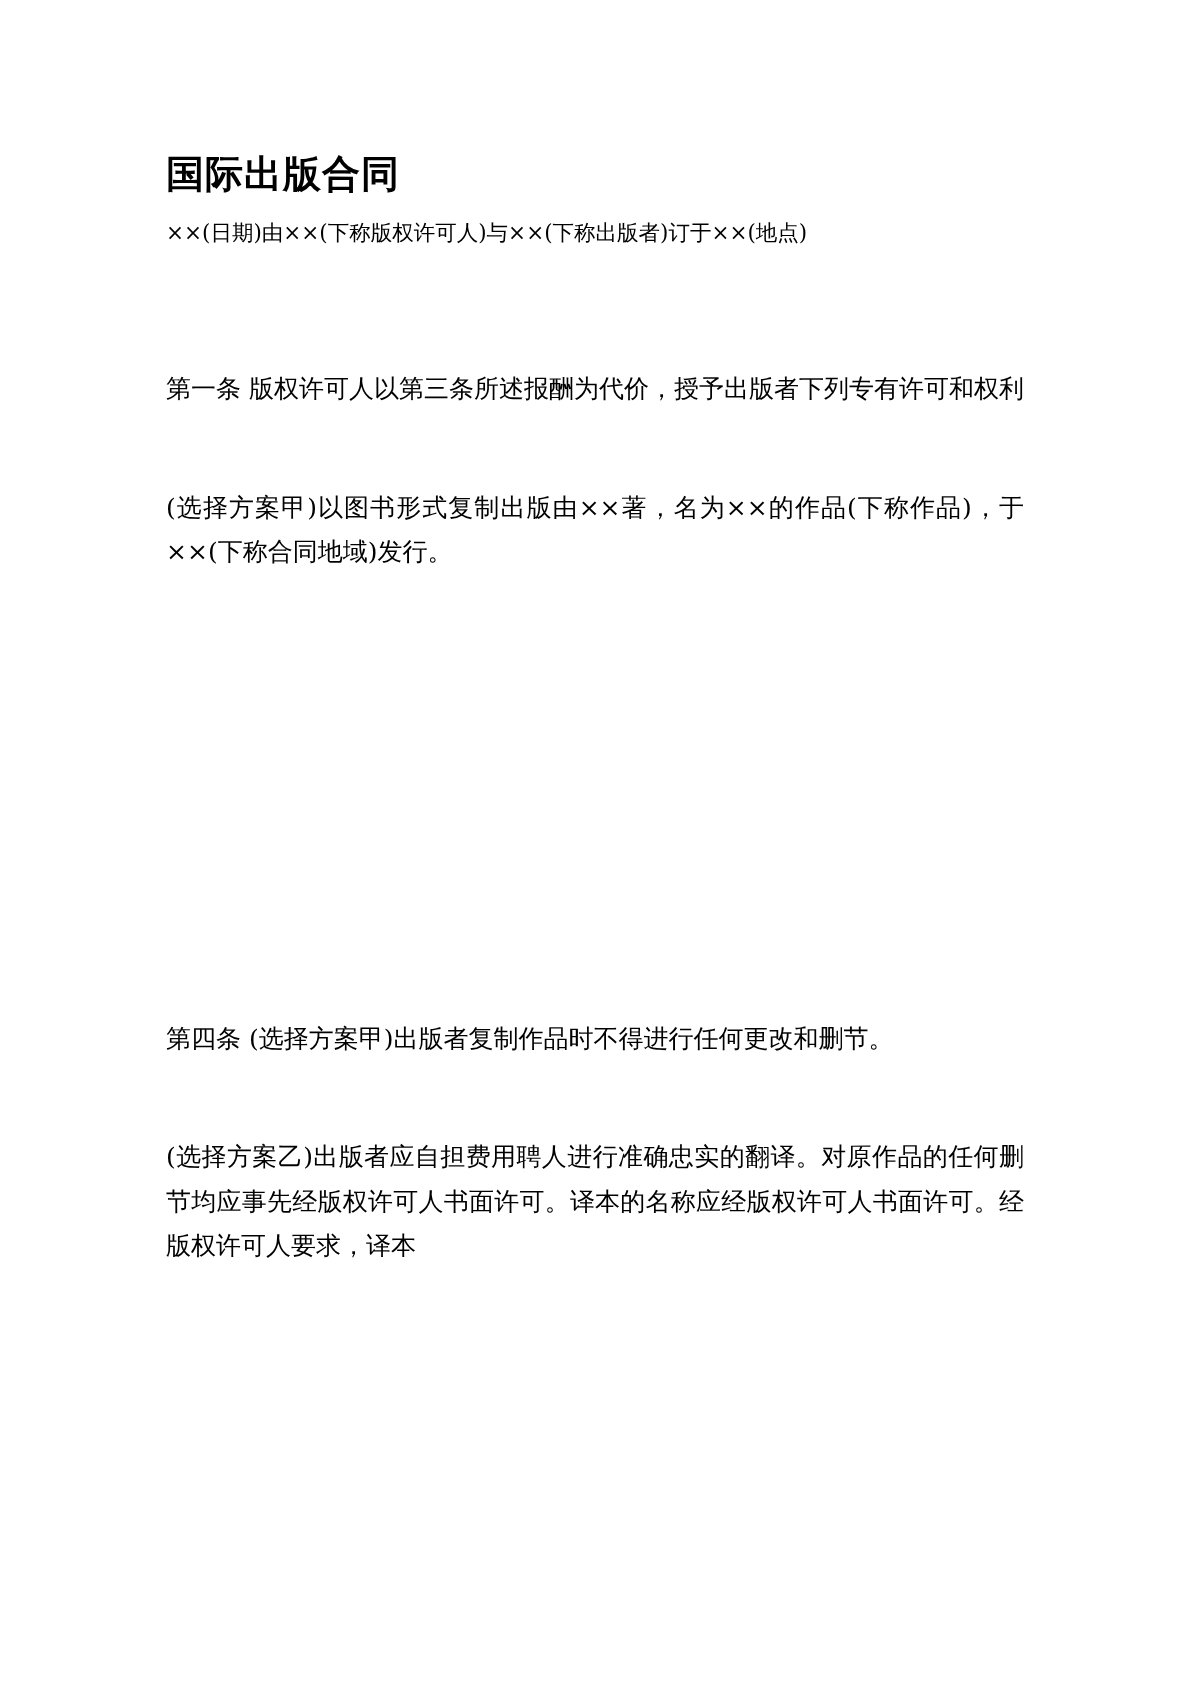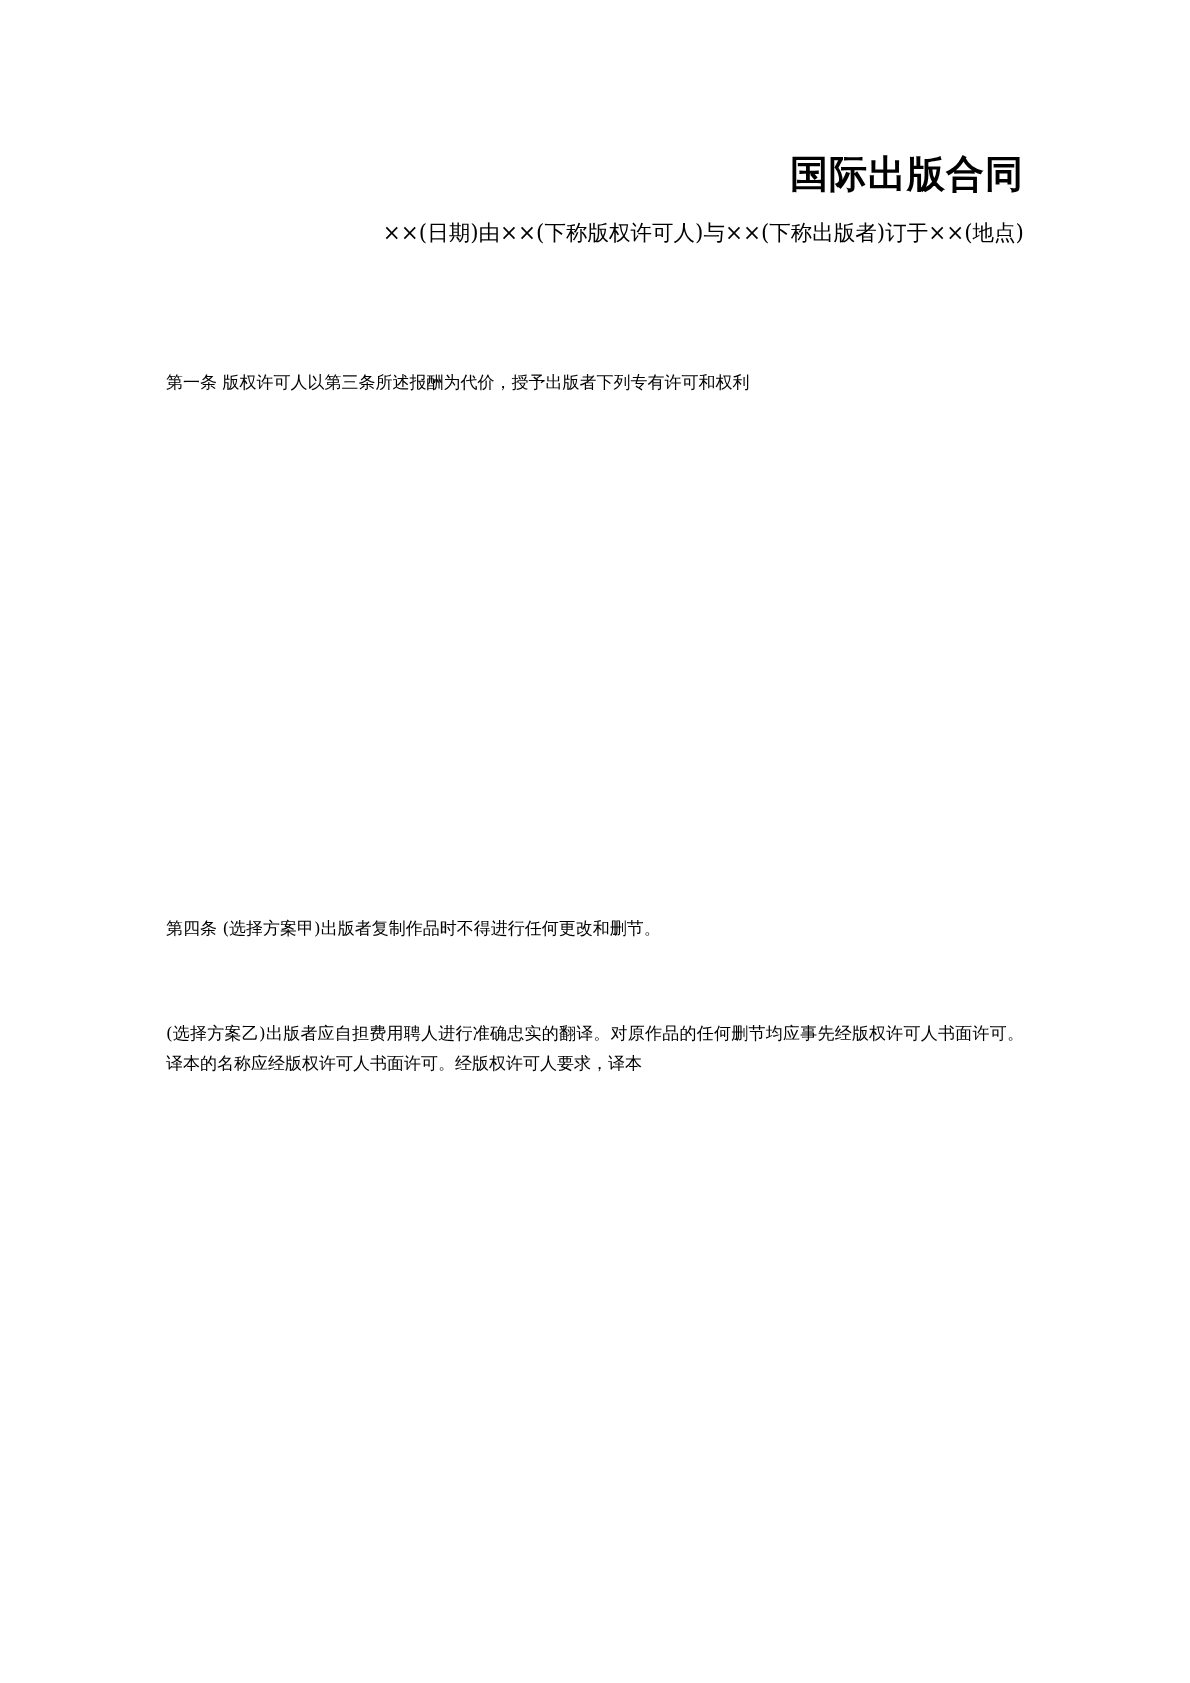--- a/index.html
+++ b/index.html
@@ -25,35 +25,35 @@
     position: absolute;
     left: 166px;
     top: 0;
     width: 858px;
   }
   .doc-title {
     font-family: "DejaVu Serif", "Liberation Serif", serif;
     font-weight: bold;
     font-size: 38px;
     line-height: 1.25;
-    text-align: right;
+    text-align: left;
     margin: 0;
     padding-top: 150px;
     letter-spacing: 1px;
   }
   .subtitle-line {
     font-size: 21.5px;
     line-height: 1.75;
     margin: 0;
     padding-top: 16px;
-    text-align: right;
+    text-align: left;
     letter-spacing: 0px;
   }
   .clause {
-    font-size: 17px;
+    font-size: 25px;
     line-height: 1.78;
     margin: 0;
     text-align: justify;
     text-justify: inter-ideograph;
     letter-spacing: 0px;
   }
   
   .gap-xl { height: 116px; }
   .gap-lg { height: 74px; }
   .gap-md { height: 58px; }
@@ -68,20 +68,21 @@
     <h1 class="doc-title">国际出版合同</h1>
 
     <p class="subtitle-line">××(日期)由××(下称版权许可人)与××(下称出版者)订于××(地点)</p>
 
     <div class="gap-xl"></div>
 
     <p class="clause">第一条 版权许可人以第三条所述报酬为代价，授予出版者下列专有许可和权利</p>
 
     <div class="gap-lg"></div>
 
+    <p class="clause">(选择方案甲)以图书形式复制出版由××著，名为××的作品(下称作品)，于××(下称合同地域)发行。</p>
 
     <div class="gap-md"></div>
 
 
     <div class="gap-xxl"></div>
 
 
     <div class="gap-xxl"></div>
 
 

